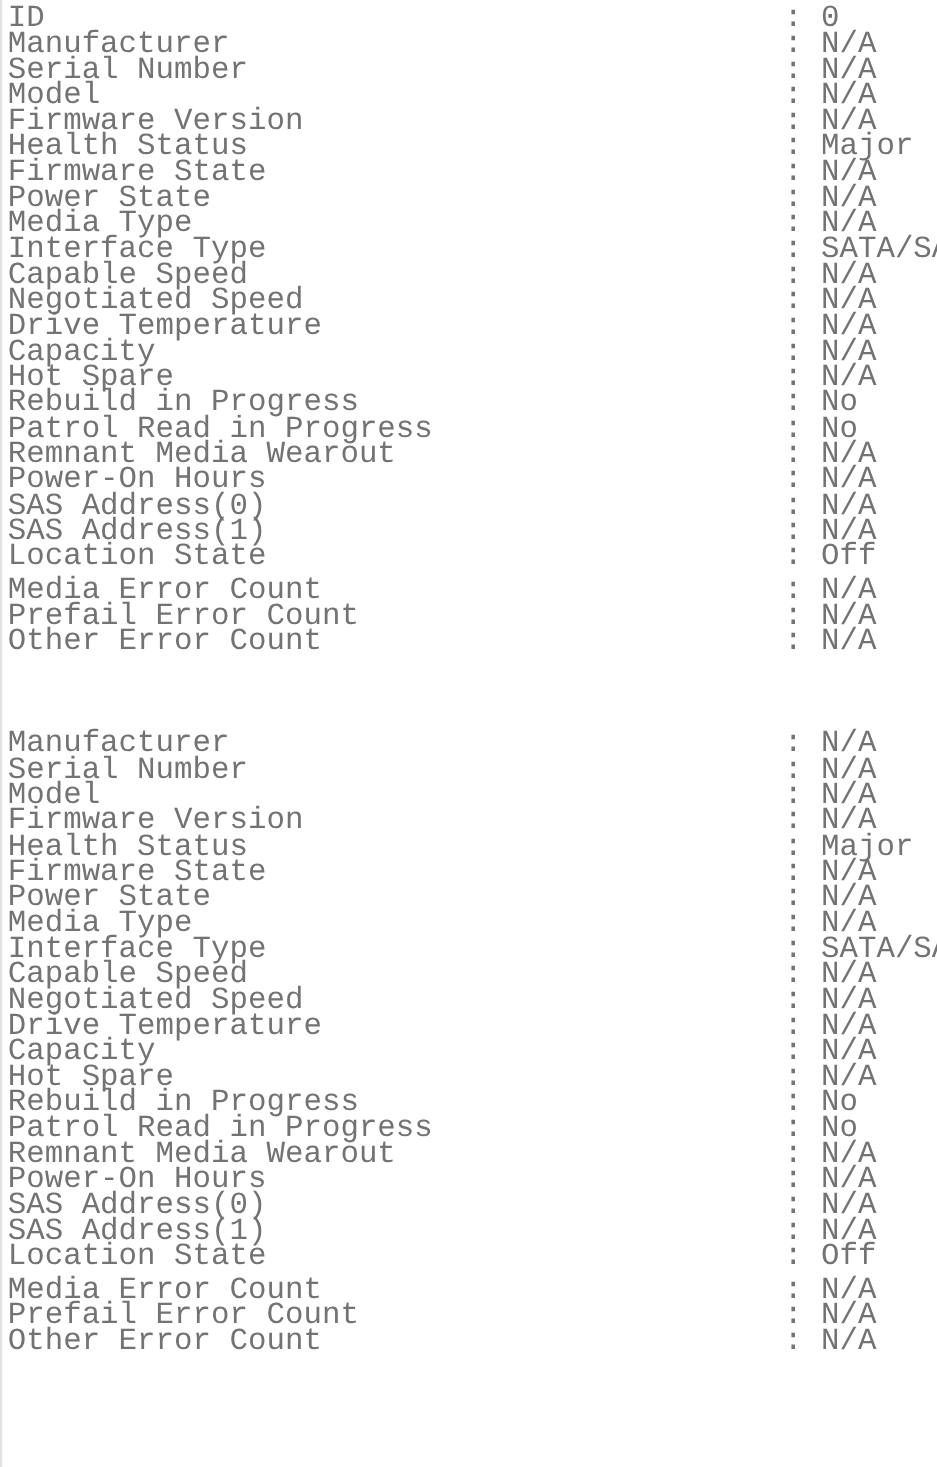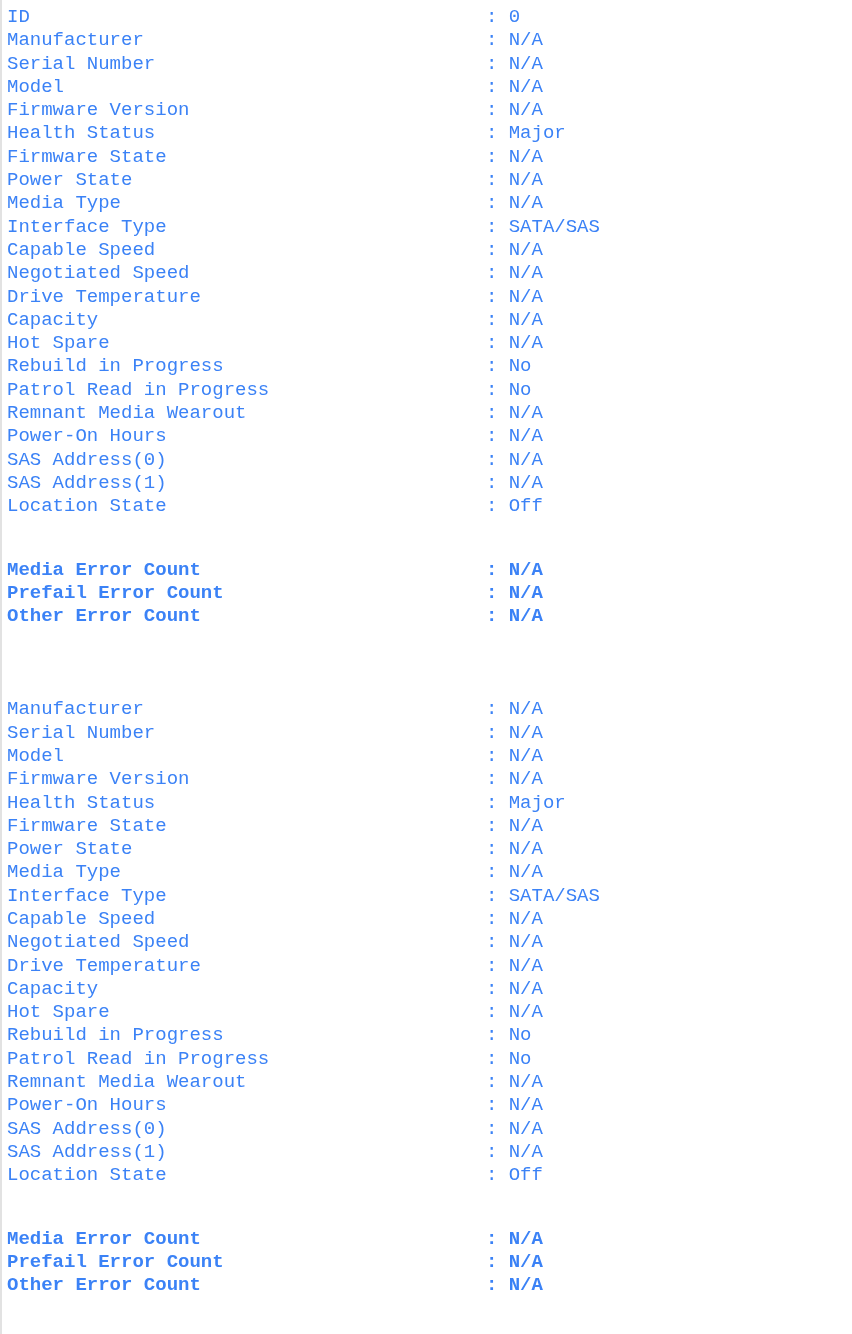--- a/index.html
+++ b/index.html
@@ -12,37 +12,36 @@
     height: 1334px;
     overflow: hidden;
   }
   .screen {
     box-sizing: border-box;
     width: 852px;
     height: 1334px;
     border-left: 2px solid #e2e2e2;
     padding: 6px 0 0 5px;
     font-family: "Liberation Mono", "DejaVu Sans Mono", monospace;
-    font-size: 19px;
+    font-size: 28px;
     line-height: 23.3px;
-    color: #3b82f6;
+    color: #737373;
   }
   .row {
     white-space: pre;
   }
   .lbl {
     display: inline-block;
     width: 42ch;
   }
   .val {
     margin-left: 1ch;
   }
   .errors {
-    margin-top: 40px;   
-    font-weight: bold;
+    margin-top: 7px;   
   }
   .block + .block {
     margin-top: 69.9px;   
   }
 </style>
 </head>
 <body>
 
 <main class="screen">
   <section class="block">

